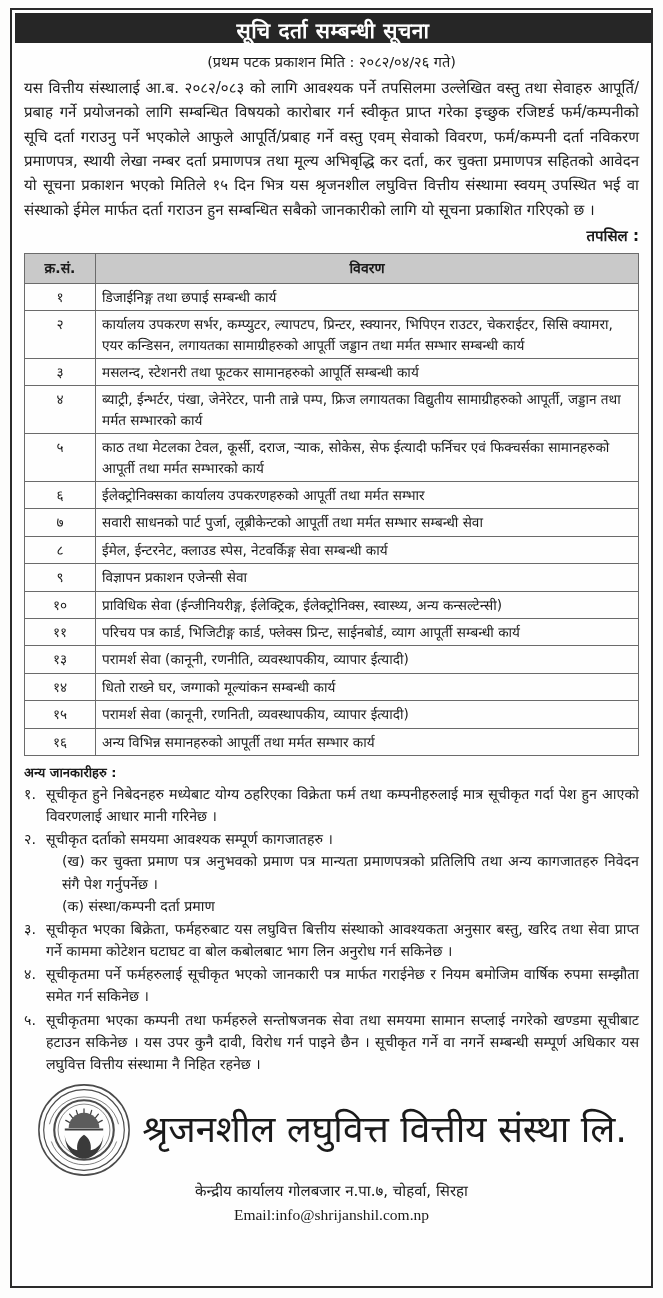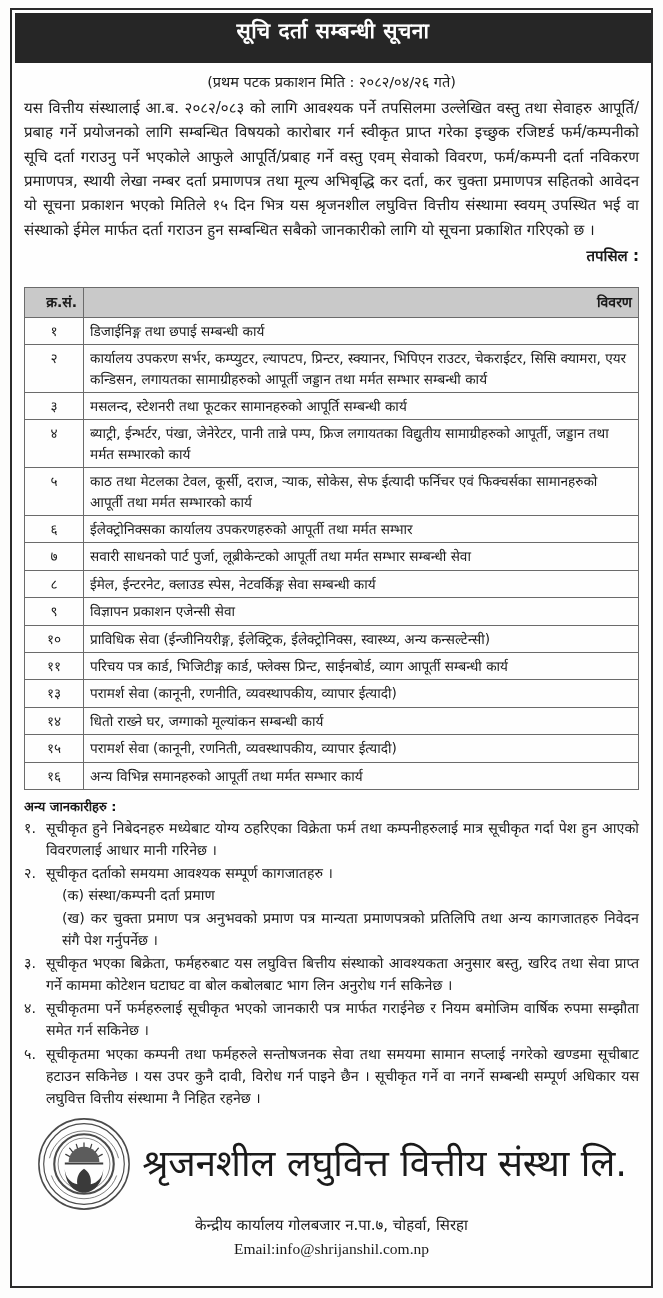--- a/index.html
+++ b/index.html
@@ -33,34 +33,34 @@
     background: #fefefe;
     padding: 0;
     overflow: hidden;
   }
 
   
   .title-bar {
     background: #262626;
     color: #ffffff;
     text-align: center;
-    padding: 6px 0 20px 0;
+    padding: 6px 0 0 0;
     margin: 3px 0 0 3px;
   }
   .title-bar .title-text {
     font-family: "DejaVu Sans", "Liberation Sans", sans-serif;
     font-size: 21px;
     font-weight: bold;
     letter-spacing: 0.5px;
     line-height: 1.15;
   }
 
   
   .intro {
-    padding: 6px 12px 18px 12px;
+    padding: 6px 12px 4px 12px;
   }
   .pub-date {
     text-align: center;
     font-size: 14.5px;
     margin: 2px 0 5px 0;
     font-family: "DejaVu Sans", "Liberation Sans", sans-serif;
   }
   .intro-body {
     font-size: 15px;
     line-height: 1.62;
@@ -91,23 +91,23 @@
   table.listing td {
     border: 1px solid #6b6b6b;
     padding: 3px 6px;
     font-size: 13.6px;
     line-height: 1.5;
     vertical-align: top;
   }
   table.listing thead th {
     background: #c9c9c9;
     font-weight: bold;
-    text-align: right;
+    text-align: center;
     font-size: 14px;
-    padding: 4px 6px;
+    padding: 4px 12px;
   }
   th.col-sn, td.col-sn {
     width: 46px;
     text-align: center;
   }
   td.col-desc {
     text-align: left;
   }
 
   
@@ -297,21 +297,21 @@
 
     <div class="other-info">
       <h3>अन्य जानकारीहरु :</h3>
       <ol class="oi-list" id="oi-list">
           <li>
             <span class="num">१.</span>
             <span class="txt"><span>सूचीकृत हुने निबेदनहरु मध्येबाट योग्य ठहरिएका विक्रेता फर्म तथा कम्पनीहरुलाई मात्र सूचीकृत गर्दा पेश हुन आएको विवरणलाई आधार मानी गरिनेछ ।</span></span>
           </li>
           <li>
             <span class="num">२.</span>
-            <span class="txt"><span>सूचीकृत दर्ताको समयमा आवश्यक सम्पूर्ण कागजातहरु ।</span><span class="sub-item">(क) संस्था/कम्पनी दर्ता प्रमाण</span><span class="sub-item">(ख) कर चुक्ता प्रमाण पत्र अनुभवको प्रमाण पत्र मान्यता प्रमाणपत्रको प्रतिलिपि तथा अन्य कागजातहरु निवेदन संगै पेश गर्नुपर्नेछ ।</span></span>
+            <span class="txt"><span>सूचीकृत दर्ताको समयमा आवश्यक सम्पूर्ण कागजातहरु ।</span><span class="sub-item">(ख) कर चुक्ता प्रमाण पत्र अनुभवको प्रमाण पत्र मान्यता प्रमाणपत्रको प्रतिलिपि तथा अन्य कागजातहरु निवेदन संगै पेश गर्नुपर्नेछ ।</span><span class="sub-item">(क) संस्था/कम्पनी दर्ता प्रमाण</span></span>
           </li>
           <li>
             <span class="num">३.</span>
             <span class="txt"><span>सूचीकृत भएका बिक्रेता, फर्महरुबाट यस लघुवित्त बित्तीय संस्थाको आवश्यकता अनुसार बस्तु, खरिद तथा सेवा प्राप्त गर्ने काममा कोटेशन घटाघट वा बोल कबोलबाट भाग लिन अनुरोध गर्न सकिनेछ ।</span></span>
           </li>
           <li>
             <span class="num">४.</span>
             <span class="txt"><span>सूचीकृतमा पर्ने फर्महरुलाई सूचीकृत भएको जानकारी पत्र मार्फत गराईनेछ र नियम बमोजिम वार्षिक रुपमा सम्झौता समेत गर्न सकिनेछ ।</span></span>
           </li>
           <li>

